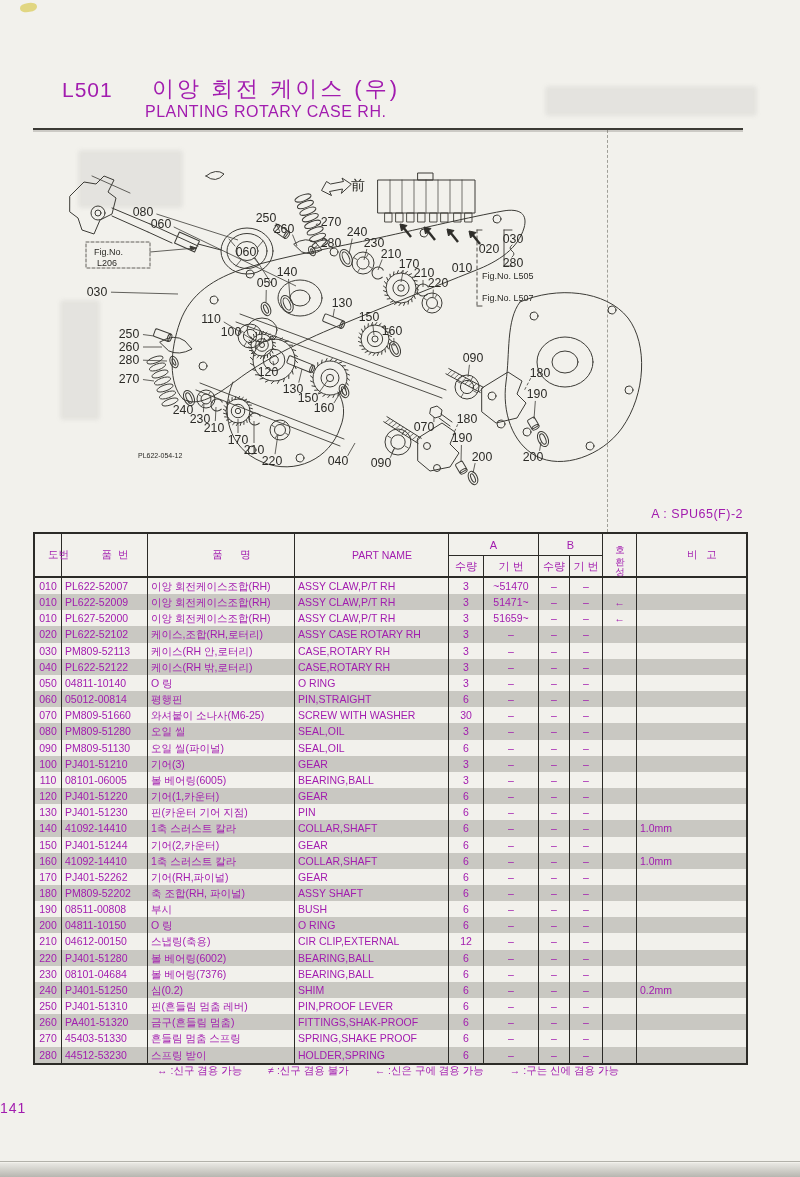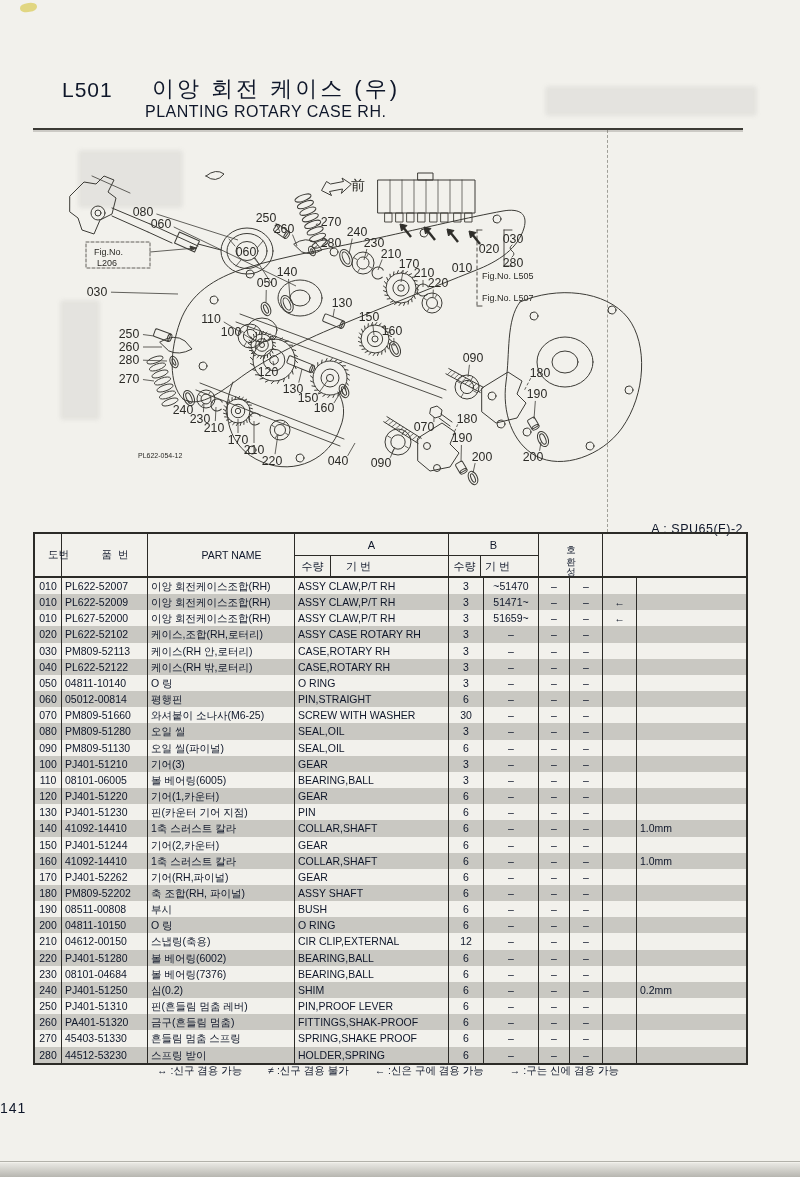--- a/index.html
+++ b/index.html
@@ -1,37 +1,37 @@
 <!DOCTYPE html>
 <html><head>
 <meta charset="utf-8">
 <style>
   html,body{margin:0;padding:0;}
   body{width:800px;height:1177px;overflow:hidden;background:#e8e7e2;}
   .page{position:relative;width:800px;height:1177px;background:#f2f1ec;
-        font-family:"Liberation Sans", sans-serif;color:#0f172a;}
+        font-family:"Liberation Sans", sans-serif;color:#a21caf;}
   
   .yellow-mark{position:absolute;left:20px;top:3px;width:17px;height:9px;background:#dcd066;
                opacity:.8;border-radius:45%;transform:rotate(-8deg);}
   .smudge{position:absolute;background:rgba(110,110,104,.10);filter:blur(2px);border-radius:4px;}
   .bottom-edge{position:absolute;left:0;bottom:0;width:800px;height:14px;
                background:linear-gradient(#e9e8e3,#b7b6b0);}
   .bottom-line{position:absolute;left:0;top:1161px;width:800px;height:1px;background:#97968f;opacity:.7;}
   
   .code{position:absolute;left:62px;top:78px;font-size:21px;letter-spacing:1px;}
   .title-ko{position:absolute;left:144px;top:74px;font-size:22px;letter-spacing:3px;margin-left:8px;}
   .title-en{position:absolute;left:145px;top:103px;font-size:16px;letter-spacing:.5px;}
   .rule{position:absolute;left:33px;top:128px;width:710px;height:2px;background:#3b3a35;
         box-shadow:0 2px 0 rgba(90,89,80,.25);}
   .foldline{position:absolute;left:607px;top:130px;height:402px;width:0;
             border-left:1px dashed #75746c;opacity:.65;}
   
   #diag{position:absolute;left:35px;top:140px;width:710px;height:380px;}
   
-  .spec{position:absolute;right:57px;top:522px;font-size:12.5px;letter-spacing:.5px;}
+  .spec{position:absolute;right:57px;top:507px;font-size:12.5px;letter-spacing:.5px;}
   
   .ptable{position:absolute;left:33px;top:532px;width:711px;border:2px solid #2c2b27;
           background:transparent;box-sizing:content-box;}
   .thead{display:grid;grid-template-columns:27px 86px 147px 154px 90px 64px 34px 1fr;
          height:42px;border-bottom:2px solid #2c2b27;font-size:10.5px;}
   .hc{display:flex;align-items:center;justify-content:center;border-right:1px solid #2c2b27;
       white-space:pre;padding-left:21px;}
   .hg{display:flex;flex-direction:column;border-right:1px solid #2c2b27;}
   .hg-top{height:21px;display:flex;align-items:center;justify-content:center;
           border-bottom:1px solid #2c2b27;font-size:11px;}
@@ -555,36 +555,38 @@
         <text x="358" y="189.9" font-size="14" text-anchor="middle" font-family="&quot;Liberation Sans&quot;,sans-serif">前</text>
       </g>
   </svg>
 
   <div class="spec">A : SPU65(F)-2</div>
 
   <div class="ptable">
     <div class="thead">
       <div class="hc">도번</div>
       <div class="hc">품  번</div>
+      <div class="hc">품      명</div>
       <div class="hc">PART NAME</div>
       <div class="hg">
         <div class="hg-top">A</div>
         <div class="hg-bot">
           <div class="hs w35">수량</div>
           <div class="hs w55">기 번</div>
         </div>
       </div>
       <div class="hg">
         <div class="hg-top">B</div>
         <div class="hg-bot">
           <div class="hs w31">수량</div>
           <div class="hs w33">기 번</div>
         </div>
       </div>
       <div class="hc cv">호환성</div>
+      <div class="hc nb">비   고</div>
     </div>
     <div id="trows">
         <div class="tr">
           <div class="ca">010</div>
           <div class="cl">PL622-52007</div>
           <div class="cl">이앙 회전케이스조합(RH)</div>
           <div class="cl">ASSY CLAW,P/T RH</div>
           <div class="ca">3</div>
           <div class="ca">~51470</div>
           <div class="ca">–</div>

